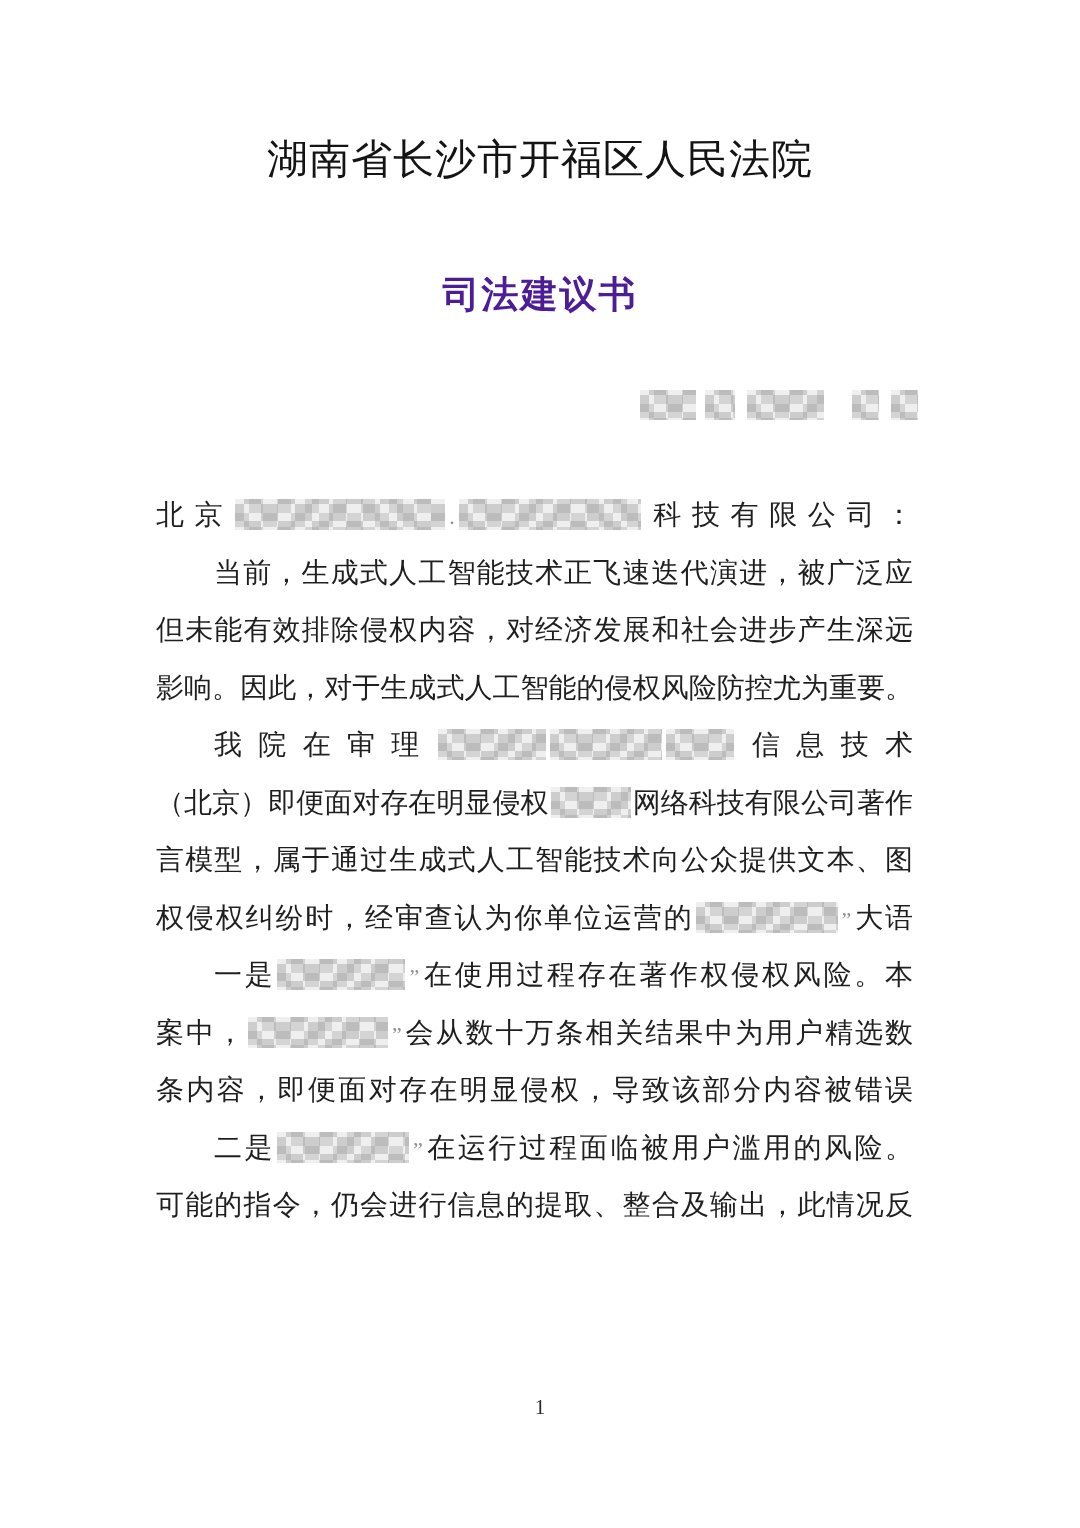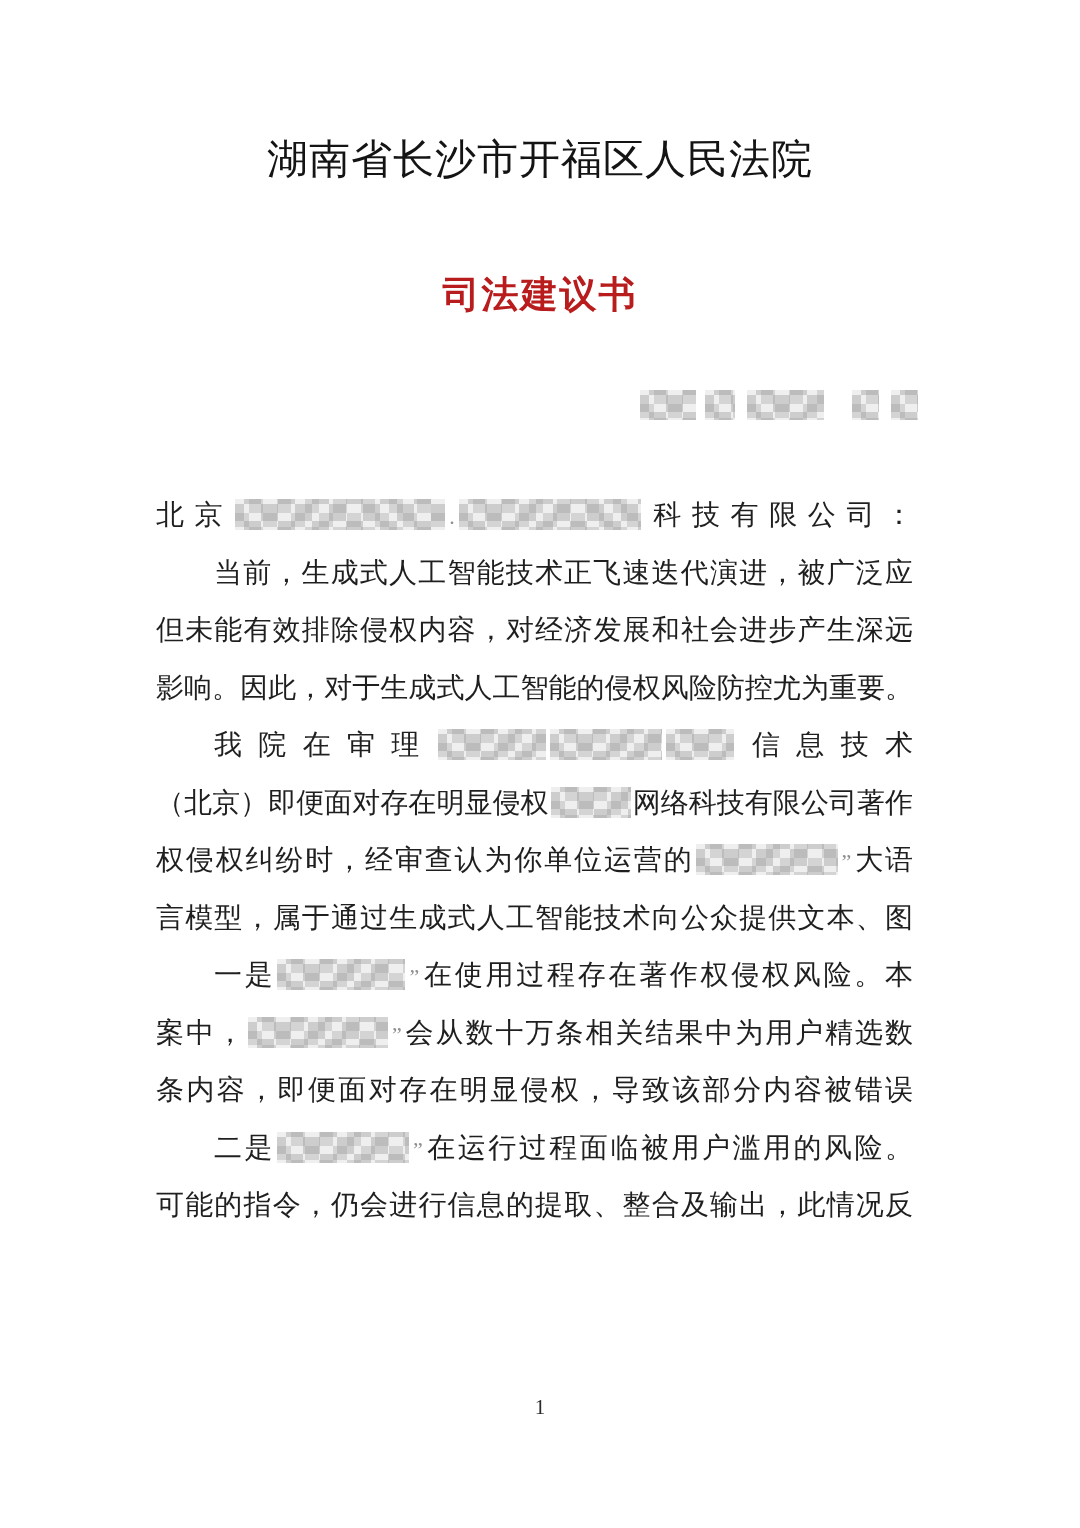--- a/index.html
+++ b/index.html
@@ -13,21 +13,21 @@
   }
   .court-name{
     position:absolute;top:132px;left:0;width:1080px;
     margin:0;text-align:center;
     font-size:41px;font-weight:400;color:#141414;
     letter-spacing:1px;
   }
   .doc-title{
     position:absolute;top:270px;left:0;width:1080px;
     margin:0;text-align:center;
-    font-size:37px;font-weight:700;color:#b91c1c;
+    font-size:37px;font-weight:700;color:#4c1d95;
     letter-spacing:2px;
   }
   .doc-number{
     position:absolute;top:386px;right:160px;
     height:38px;display:flex;align-items:center;
   }
   .doc-number .redact{height:30px;vertical-align:middle;}
   .doc-body{
     position:absolute;top:486px;left:156px;width:757px;
   }
@@ -70,22 +70,22 @@
       <span class="redact" style="width: 27px; margin-left: 26px;"></span>
       <span class="redact" style="width: 27px; margin-left: 10px;"></span>
     </div>
   <div class="doc-body">
       <div class="line"><span>北京</span><span class="redact" style="width: 210px;"></span><span class="dot">.</span><span class="redact" style="width: 182px;"></span><span>科技有限公司：</span></div>
       <div class="line indent"><span>当前，生成式人工智能技术正飞速迭代演进，被广泛应</span></div>
       <div class="line"><span>但未能有效排除侵权内容，对经济发展和社会进步产生深远</span></div>
       <div class="line"><span>影响。因此，对于生成式人工智能的侵权风险防控尤为重要。</span></div>
       <div class="line indent"><span>我院在审理</span><span class="redact" style="width: 108px;"></span><span class="redact" style="width: 112px;"></span><span class="redact" style="width: 68px;"></span><span>信息技术</span></div>
       <div class="line"><span>（北京）即便面对存在明显侵权</span><span class="redact" style="width: 80px;"></span><span>网络科技有限公司著作</span></div>
+      <div class="line"><span>言模型，属于通过生成式人工智能技术向公众提供文本、图</span></div>
       <div class="line"><span>权侵权纠纷时，经审查认为你单位运营的</span><span class="redact" style="width: 142px;"></span><span class="dot">”</span><span>大语</span></div>
-      <div class="line"><span>言模型，属于通过生成式人工智能技术向公众提供文本、图</span></div>
       <div class="line indent"><span>一是</span><span class="redact" style="width: 128px;"></span><span class="dot">”</span><span>在使用过程存在著作权侵权风险。本</span></div>
       <div class="line"><span>案中，</span><span class="redact" style="width: 140px;"></span><span class="dot">”</span><span>会从数十万条相关结果中为用户精选数</span></div>
       <div class="line"><span>条内容，即便面对存在明显侵权，导致该部分内容被错误</span></div>
       <div class="line indent"><span>二是</span><span class="redact" style="width: 132px;"></span><span class="dot">”</span><span>在运行过程面临被用户滥用的风险。</span></div>
       <div class="line"><span>可能的指令，仍会进行信息的提取、整合及输出，此情况反</span></div>
     </div>
   <div class="page-number">1</div>
 </div>
 
 </body></html>

